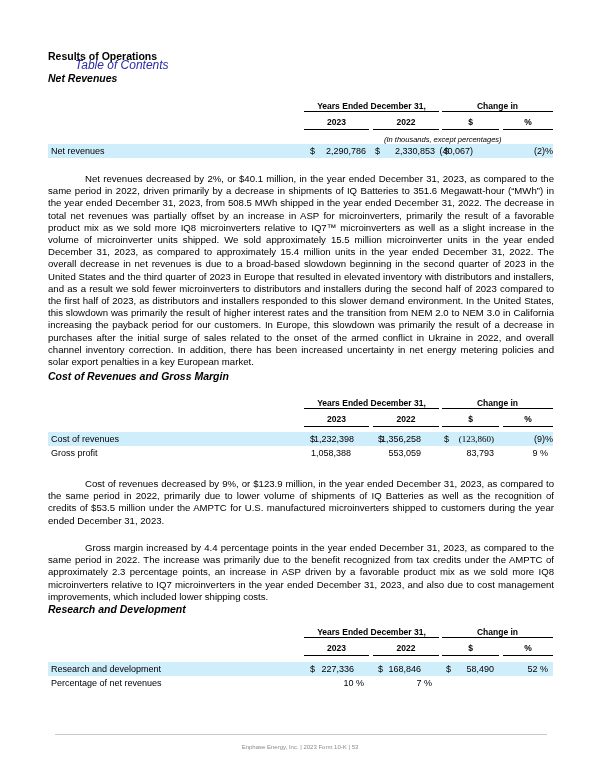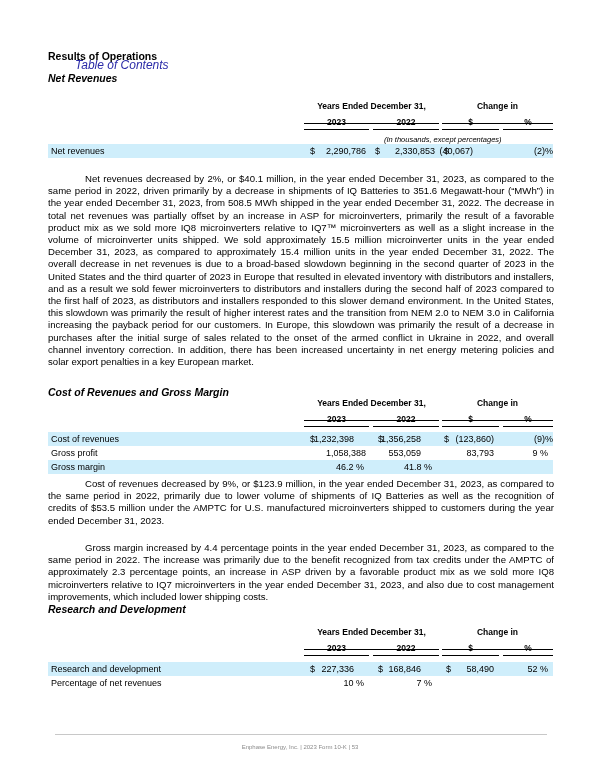--- a/index.html
+++ b/index.html
@@ -5,21 +5,21 @@
   html, body { margin: 0; padding: 0; background: #ffffff; }
   body { width: 600px; height: 776px; position: relative; overflow: hidden;
          font-family: "Liberation Sans", sans-serif; color: #000; }
   .toc { position: absolute; left: 75px; top: 10px; font-size: 12px; font-style: italic;
          color: #2a2aa8; text-decoration: none; margin-top: 48px; }
   .h1 { position: absolute; left: 48px; top: 50px; font-size: 10.5px; font-weight: bold; }
   .h2 { position: absolute; left: 48px; font-size: 10.5px; font-weight: bold; font-style: italic; }
   .tbl { position: absolute; left: 48px; width: 505px; font-size: 9px; }
   .hdr { position: relative; height: 44px; }
   .hdr .grp { position: absolute; top: 0; font-weight: bold; font-size: 8.5px; text-align: center;
-              border-bottom: 1.2px solid #000; padding-bottom: 12px; }
+              border-bottom: 1.2px solid #000; padding-bottom: 0; }
   .hdr .col { position: absolute; top: 16px; font-weight: bold; font-size: 8.5px; text-align: center;
               border-bottom: 1.2px solid #000; padding-bottom: 2px; }
   .hdr .note { position: absolute; top: 34px; left: 336px; font-size: 7.5px; font-style: italic; }
   .row { position: relative; height: 14px; line-height: 14px; }
   .row.hl { background: #cfeefb; }
   .row .lbl { position: absolute; left: 3px; }
   .row .c { position: absolute; white-space: nowrap; }
   .row .r { text-align: left; }
   .para { position: absolute; left: 48px; width: 506px; font-size: 9.6px; line-height: 12.2px;
           text-align: justify; margin: 0; }
@@ -51,52 +51,47 @@
     <span class="c" style="left:327px;">$</span>
     <span class="c r" style="right:118px;">2,330,853</span>
     <span class="c" style="left:396px;">$</span>
     <span class="c r" style="right:80px;">(40,067)</span>
     <span class="c r" style="right:0px;">(2)%</span>
   </div>
 </div>
 
 <p class="para" style="top:173px;"><span class="ind"></span><span>Net revenues decreased by 2%, or $40.1 million, in the year ended December 31, 2023, as compared to the same period in 2022, driven primarily by a decrease in shipments of IQ Batteries to 351.6 Megawatt-hour (“MWh”) in the year ended December 31, 2023, from 508.5 MWh shipped in the year ended December 31, 2022. The decrease in total net revenues was partially offset by an increase in ASP for microinverters, primarily the result of a favorable product mix as we sold more IQ8 microinverters relative to IQ7™ microinverters as well as a slight increase in the volume of microinverter units shipped. We sold approximately 15.5 million microinverter units in the year ended December 31, 2023, as compared to approximately 15.4 million units in the year ended December 31, 2022. The overall decrease in net revenues is due to a broad-based slowdown beginning in the second quarter of 2023 in the United States and the third quarter of 2023 in Europe that resulted in elevated inventory with distributors and installers, and as a result we sold fewer microinverters to distributors and installers during the second half of 2023 compared to the first half of 2023, as distributors and installers responded to this slower demand environment. In the United States, this slowdown was primarily the result of higher interest rates and the transition from NEM 2.0 to NEM 3.0 in California increasing the payback period for our customers. In Europe, this slowdown was primarily the result of a decrease in purchases after the initial surge of sales related to the onset of the armed conflict in Ukraine in 2022, and overall channel inventory correction. In addition, there has been increased uncertainty in net energy metering policies and solar export penalties in a key European market.</span></p>
 
-<div class="h2" style="top:386px;">Cost of Revenues and Gross Margin</div>
+<div class="h2" style="top:370px;">Cost of Revenues and Gross Margin</div>
 <div class="tbl" style="top:398px;">
   <div class="hdr">
     <div class="grp" style="left:256px;width:135px;">Years Ended December 31,</div>
     <div class="grp" style="left:394px;width:111px;">Change in</div>
     <div class="col" style="left:256px;width:65px;">2023</div>
     <div class="col" style="left:325px;width:66px;">2022</div>
     <div class="col" style="left:394px;width:57px;">$</div>
     <div class="col" style="left:455px;width:50px;">%</div>
     <div class="note">(In thousands, except percentages)</div>
   </div>
   <div class="row hl" style="margin-top:-10px;">
     <span class="lbl">Cost of revenues</span>
     <span class="c" style="left:262px;">$</span>
     <span class="c r" style="right:199px;">1,232,398</span>
     <span class="c" style="left:330px;">$</span>
     <span class="c r" style="right:132px;">1,356,258</span>
     <span class="c" style="left:396px;">$</span>
-    <span class="c r" style="right:59px;">(123,860)</span>
+    <span class="c r" style="right:59px;font-family:Liberation Serif, serif;">(123,860)</span>
     <span class="c r" style="right:0px;">(9)%</span>
   </div>
   <div class="row">
     <span class="lbl">Gross profit</span>
-    <span class="c r" style="right:187px;">1,058,388</span>
+    <span class="c r" style="right:202px;">1,058,388</span>
     <span class="c r" style="right:132px;">553,059</span>
     <span class="c r" style="right:59px;">83,793</span>
     <span class="c r" style="right:5px;">9 %</span>
-  </div>
-  <div class="row hl">
-    <span class="lbl">Gross margin</span>
-    <span class="c r" style="right:189px;">46.2 %</span>
-    <span class="c r" style="right:121px;">41.8 %</span>
   </div>
 </div>
 
 <p class="para" style="top:478px;"><span class="ind"></span><span>Cost of revenues decreased by 9%, or $123.9 million, in the year ended December 31, 2023, as compared to the same period in 2022, primarily due to lower volume of shipments of IQ Batteries as well as the recognition of credits of $53.5 million under the AMPTC for U.S. manufactured microinverters shipped to customers during the year ended December 31, 2023.</span></p>
 <p class="para" style="top:542px;"><span class="ind"></span><span>Gross margin increased by 4.4 percentage points in the year ended December 31, 2023, as compared to the same period in 2022. The increase was primarily due to the benefit recognized from tax credits under the AMPTC of approximately 2.3 percentage points, an increase in ASP driven by a favorable product mix as we sold more IQ8 microinverters relative to IQ7 microinverters in the year ended December 31, 2023, and also due to cost management improvements, which included lower shipping costs.</span></p>
 
 <div class="h2" style="top:603px;">Research and Development</div>
 <div class="tbl" style="top:627px;">
   <div class="hdr">
     <div class="grp" style="left:256px;width:135px;">Years Ended December 31,</div>

